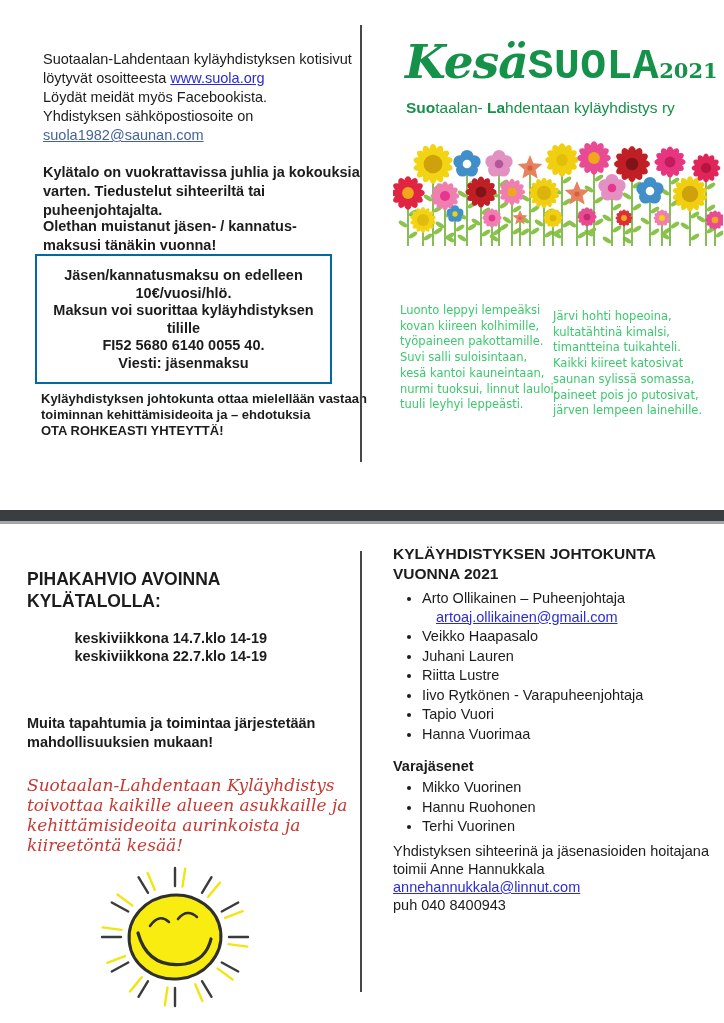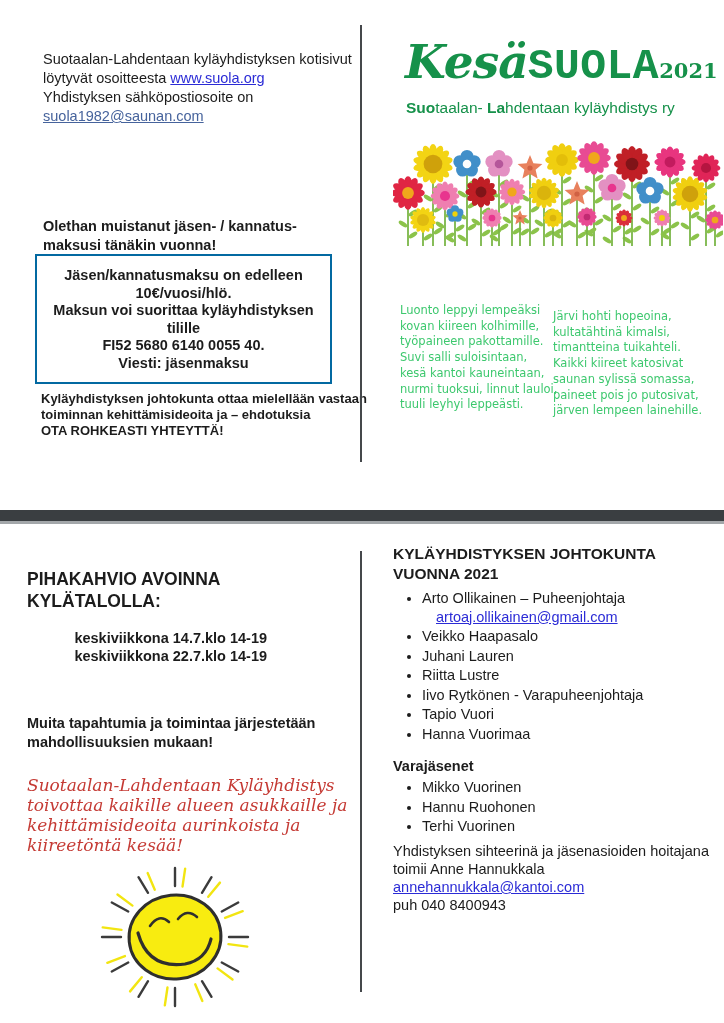--- a/index.html
+++ b/index.html
@@ -98,24 +98,28 @@
   .deputy-list-pos{top:255px;}
   .secretary{left:30px;top:318px;font-size:14.5px;line-height:18px;}
 </style>
 </head>
 <body>
 
 <div class="page" id="p1-left">
   <div class="block intro">
     <div>Suotaalan-Lahdentaan kyläyhdistyksen kotisivut</div>
     <div><span>löytyvät osoitteesta </span><a class="link">www.suola.org</a></div>
+    <div>Löydät meidät myös Facebookista.</div>
     <div>Yhdistyksen sähköpostiosoite on</div>
     <div><a class="link visited">suola1982@saunan.com</a></div>
   </div>
 
+  <div class="block rental prelines">Kylätalo on vuokrattavissa juhlia ja kokouksia
+varten. Tiedustelut sihteeriltä tai
+puheenjohtajalta.</div>
 
   <div class="block reminder prelines">Olethan muistanut jäsen- / kannatus-
 maksusi tänäkin vuonna!</div>
 
   <div class="block fee-box prelines">Jäsen/kannatusmaksu on edelleen
 10€/vuosi/hlö.
 Maksun voi suorittaa kyläyhdistyksen
 tilille
 FI52 5680 6140 0055 40.
 Viesti: jäsenmaksu</div>
@@ -694,16 +698,16 @@
 
   <ul class="member-list deputy-list-pos">
     <li>Mikko Vuorinen</li>
     <li>Hannu Ruohonen</li>
     <li>Terhi Vuorinen</li>
   </ul>
 
   <div class="block secretary">
     <div class="prelines">Yhdistyksen sihteerinä ja jäsenasioiden hoitajana
 toimii Anne Hannukkala</div>
-    <div><a class="link">annehannukkala@kantoi.com</a></div>
+    <div><a class="link">annehannukkala@linnut.com</a></div>
     <div>puh 040 8400943</div>
   </div>
 </div>
 
 </body></html>

